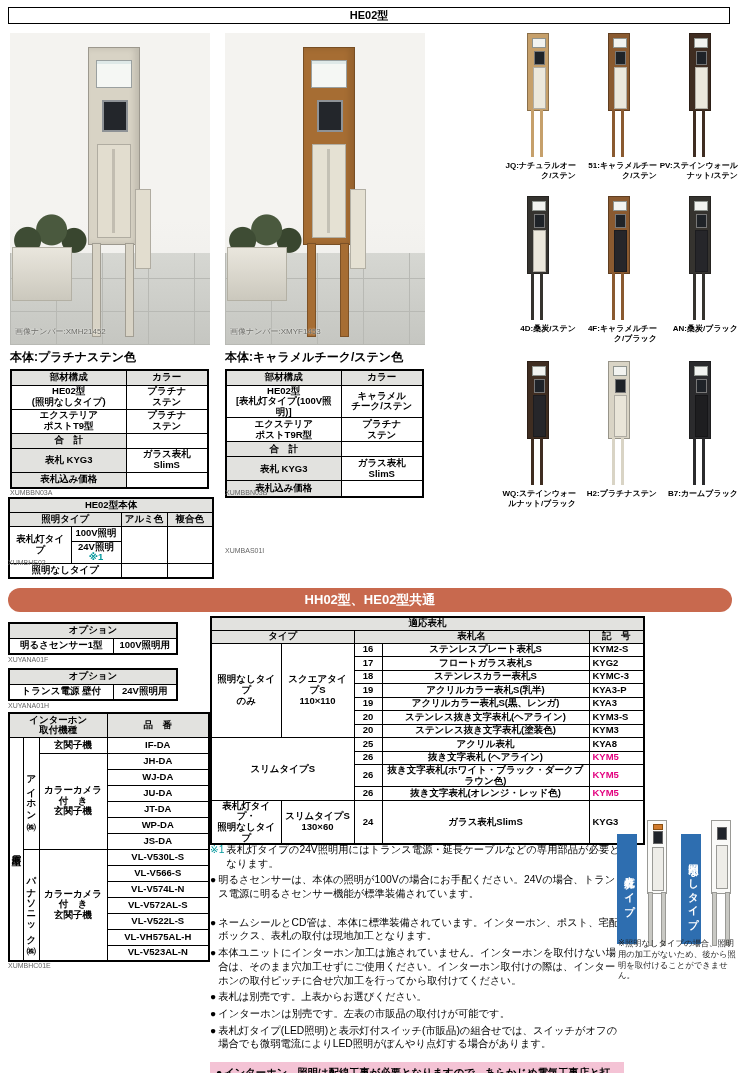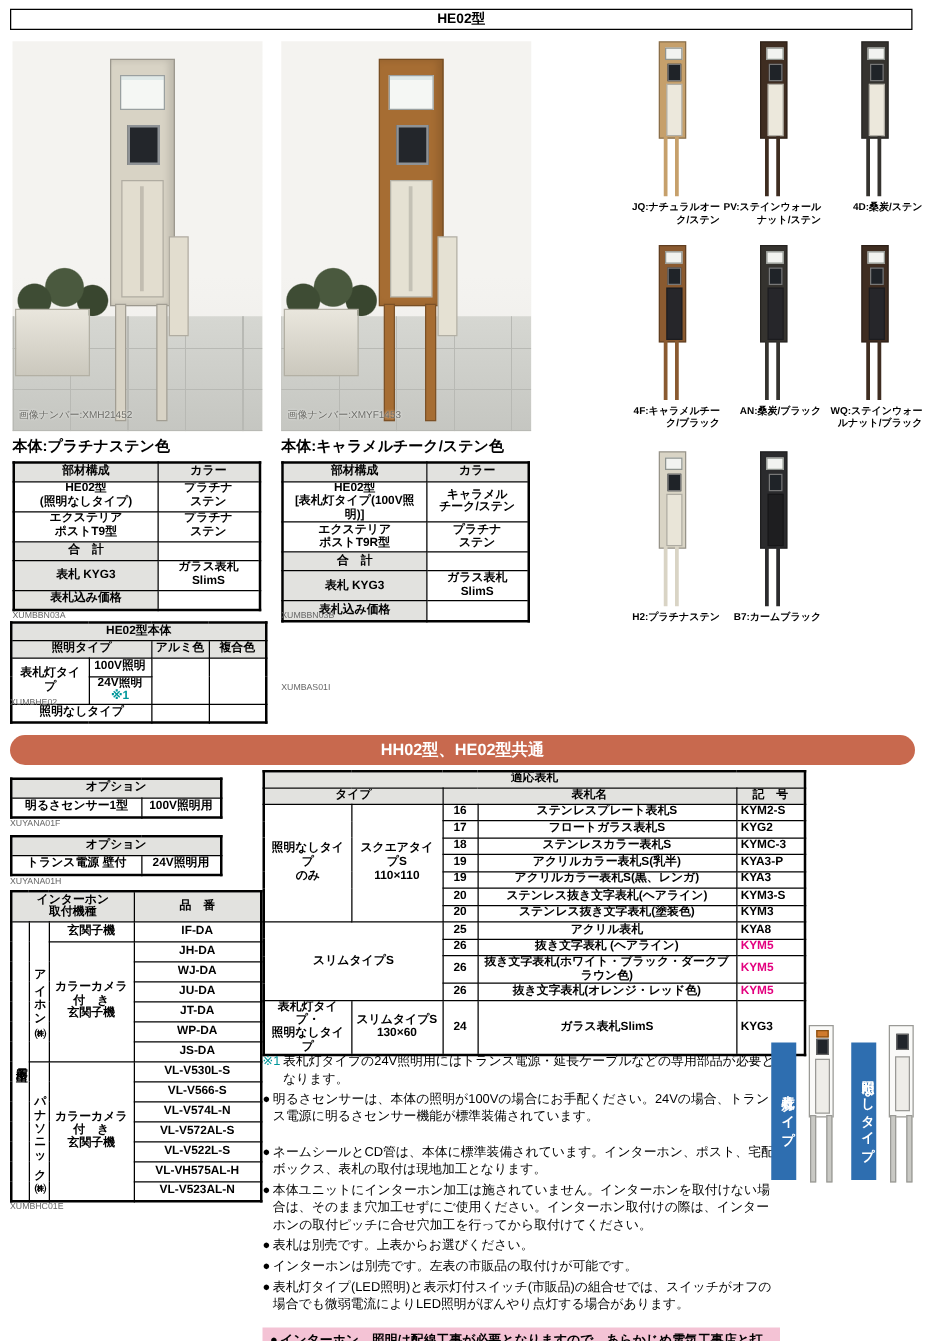--- a/index.html
+++ b/index.html
@@ -275,20 +275,34 @@
             <div class="ps-slot"></div>
           </div>
           <div class="ps-legs">
             <i class="l"></i>
             <i class="r"></i>
           </div>
         </div>
         <div class="sw-label">JQ:ナチュラルオーク/ステン</div>
       </div>
     <div class="swcell">
+        <div class="pole-s" style="--frame: #8a5a30; --panel: #ece8dc;">
+          <div class="ps-head">
+            <div class="ps-plate"></div>
+            <div class="ps-cam"></div>
+            <div class="ps-slot"></div>
+          </div>
+          <div class="ps-legs">
+            <i class="l"></i>
+            <i class="r"></i>
+          </div>
+        </div>
+        <div class="sw-label">51:キャラメルチーク/ステン</div>
+      </div>
+    <div class="swcell">
         <div class="pole-s" style="--frame: #3f2d21; --panel: #ece8dc;">
           <div class="ps-head">
             <div class="ps-plate"></div>
             <div class="ps-cam"></div>
             <div class="ps-slot"></div>
           </div>
           <div class="ps-legs">
             <i class="l"></i>
             <i class="r"></i>
           </div>
@@ -622,14 +636,15 @@
     </span>
     <span class="vbanner" style="margin-left:8px;">照明なしタイプ</span>
     <span class="pole-o" style="margin-left:5px;">
       <span class="po-head">
           <span class="po-cam" style="top:6px"></span>
           <span class="po-slot" style="top:24px"></span>
         </span>
       <span class="po-legs"><i class="l"></i><i class="r"></i></span>
     </span>
   </div>
+  <div class="abs sidenote">※照明なしタイプの場合、照明用の加工がないため、後から照明を取付けることができません。</div>
 
 </div>
 
 </body></html>

